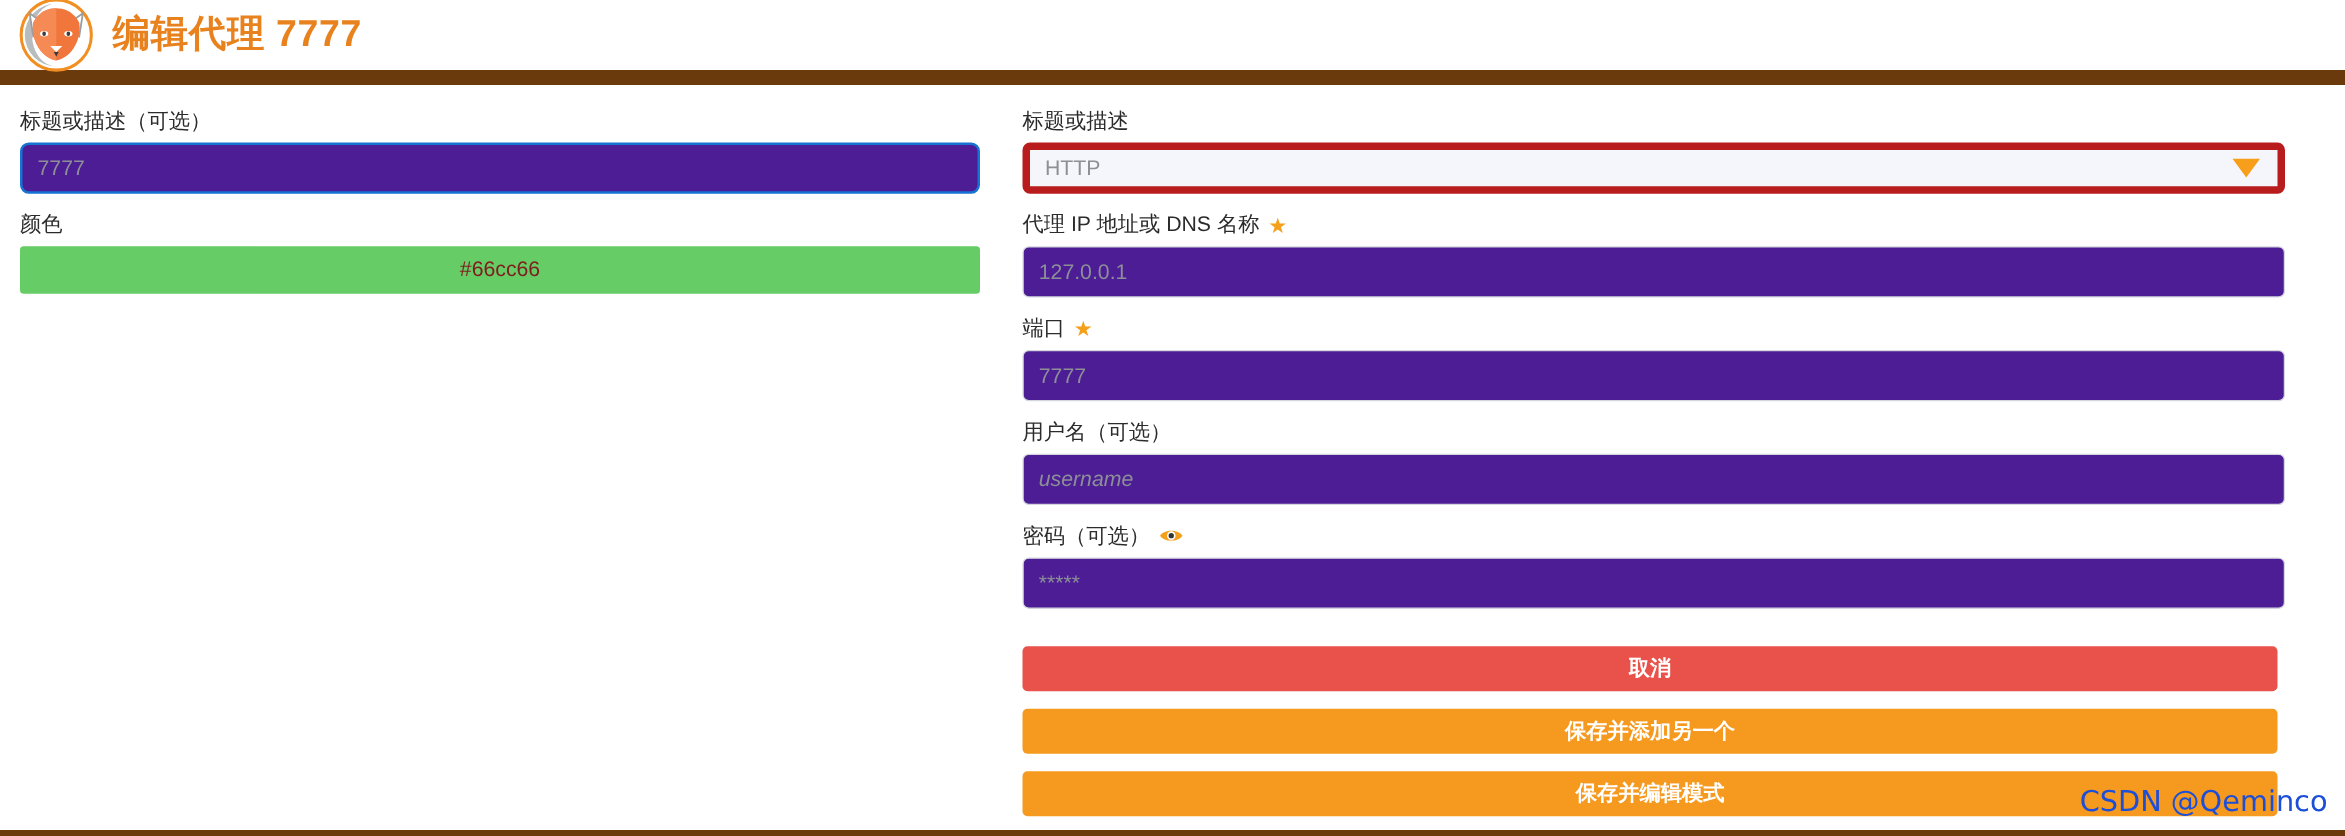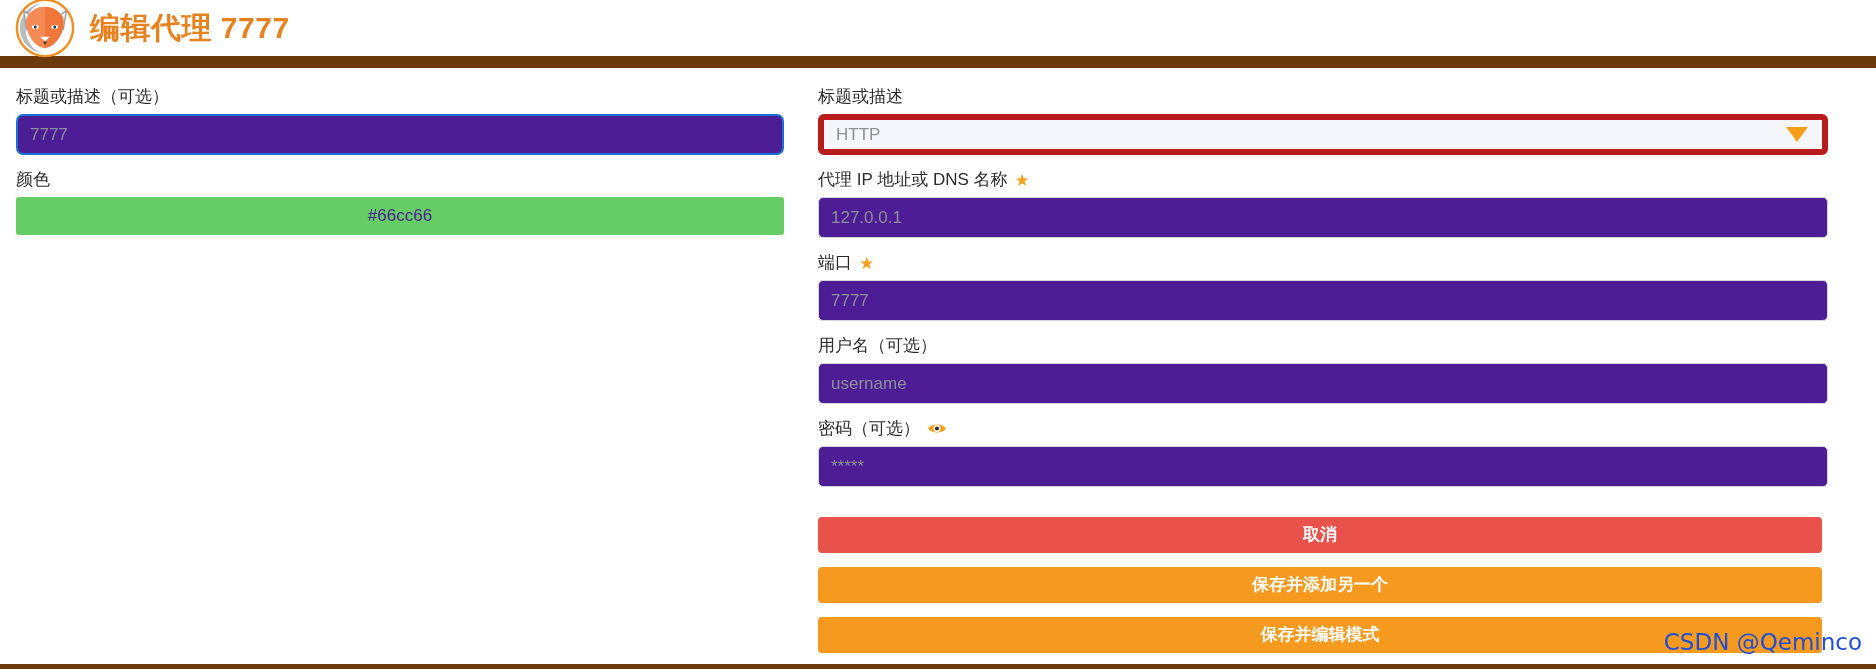--- a/index.html
+++ b/index.html
@@ -77,21 +77,21 @@
     font-family: inherit;
     outline: none;
     display: flex;
     align-items: center;
   }
   .input.focused {
     border: 2px solid #1673d4;
     border-radius: 7px;
     color: #8d8f97;
   }
-  .input.placeholder-italic { }
+  .input.placeholder-italic { font-style: italic; }
 
   
   .select {
     width: 100%;
     height: 41px;
     border: 6px solid #b91c1c;
     border-radius: 6px;
     background: #f5f6fb;
     font-size: 17px;
     color: #8d8f97;
@@ -190,21 +190,21 @@
 
   <div class="col col-left">
 
     <div class="field">
       <div class="label">标题或描述（可选）</div>
       <div class="input focused" title="7777">7777</div>
     </div>
 
     <div class="field">
       <div class="label">颜色</div>
-      <div class="color-swatch" id="color-swatch" style="background: rgb(102, 204, 102); color: #4c1d95;">#66cc66</div>
+      <div class="color-swatch" id="color-swatch" style="background: rgb(102, 204, 102); color: #7f1d1d;">#66cc66</div>
     </div>
 
   </div>
 
   <div class="col col-right">
 
     <div class="field">
       <div class="label">标题或描述</div>
       <div class="select">
         <span>HTTP</span>

